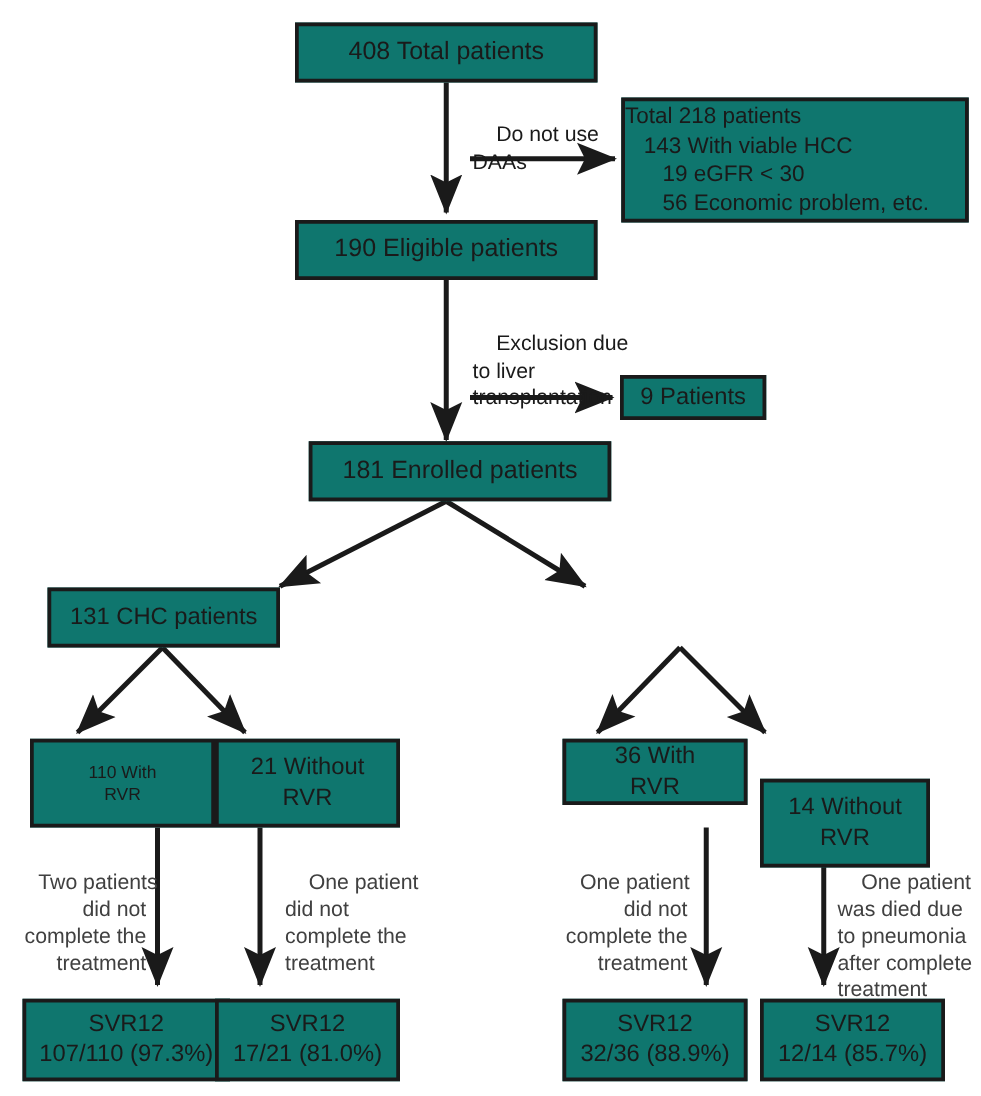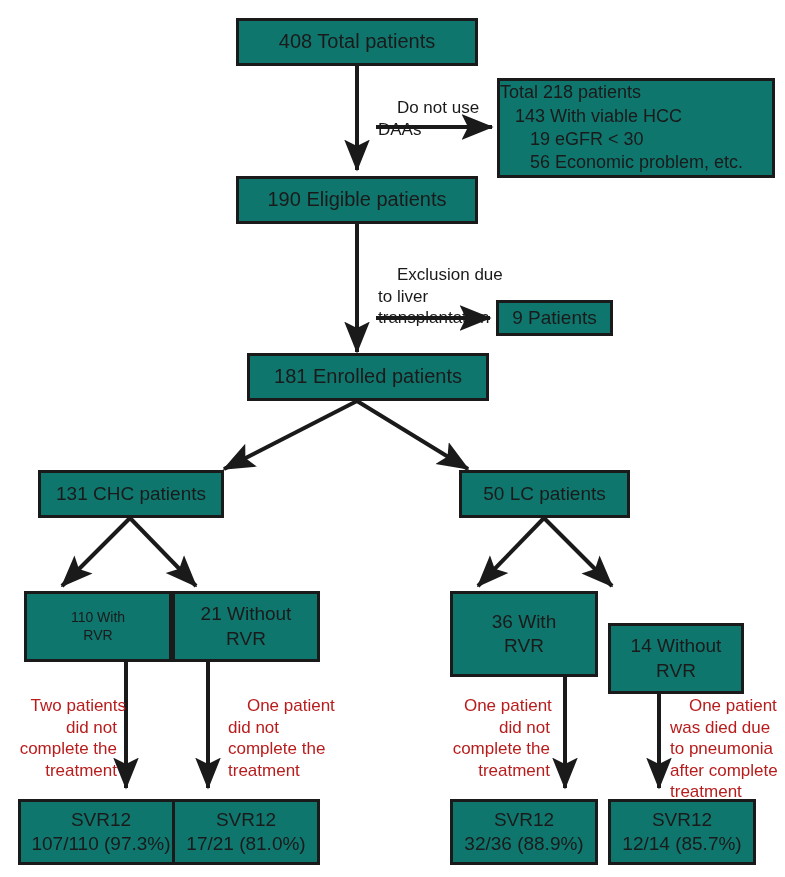--- a/index.html
+++ b/index.html
@@ -43,21 +43,21 @@
   .node-box.left-align {
     justify-content: flex-start;
     text-align: left;
     padding-left: 12px;
     line-height: 1.3;
   }
   .ann {
     position: absolute;
     font-size: 17px;
     line-height: 1.26;
-    color: #b91c1c;
+    color: #404040;
     white-space: pre;
   }
   .ann.right {
     text-align: right;
   }
   .ann.left {
     text-align: left;
   }
   .edge-label {
     position: absolute;
@@ -129,35 +129,32 @@
   </div>
 
   <div class="node-box" style="left:247px; top:353px; width:242px; height:48px; font-size:20px;">
     <span>181 Enrolled patients</span>
   </div>
 
   <div class="node-box" style="left:38px; top:470px; width:186px; height:48px; font-size:19px;">
     <span>131 CHC patients</span>
   </div>
 
-  <div class="node-box" style="left:459px; top:470px; width:171px; height:48px; font-size:19px;">
-    <span>50 LC patients</span>
-  </div>
 
   <div class="node-box" style="left:24px; top:591px; width:148px; height:71px; font-size:14px;">
     <span>110 With
 RVR</span>
   </div>
 
   <div class="node-box" style="left:172px; top:591px; width:148px; height:71px; font-size:19px;">
     <span>21 Without
 RVR</span>
   </div>
 
-  <div class="node-box" style="left:450px; top:591px; width:148px; height:86px; font-size:19px;">
+  <div class="node-box" style="left:450px; top:591px; width:148px; height:53px; font-size:19px;">
     <span>36 With
 RVR</span>
   </div>
 
   <div class="node-box" style="left:608px; top:591px; width:136px; height:71px; font-size:19px;margin-top:32px;">
     <span>14 Without
 RVR</span>
   </div>
 
   <div class="node-box" style="left:18px; top:799px; width:166px; height:66px; font-size:19px;">

